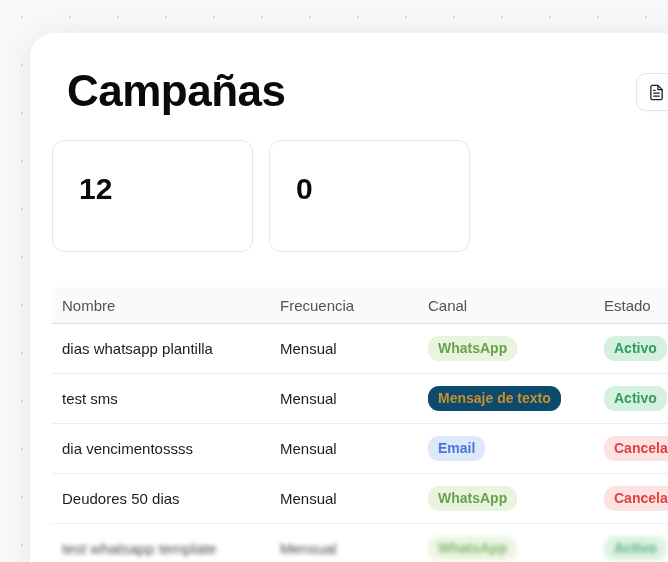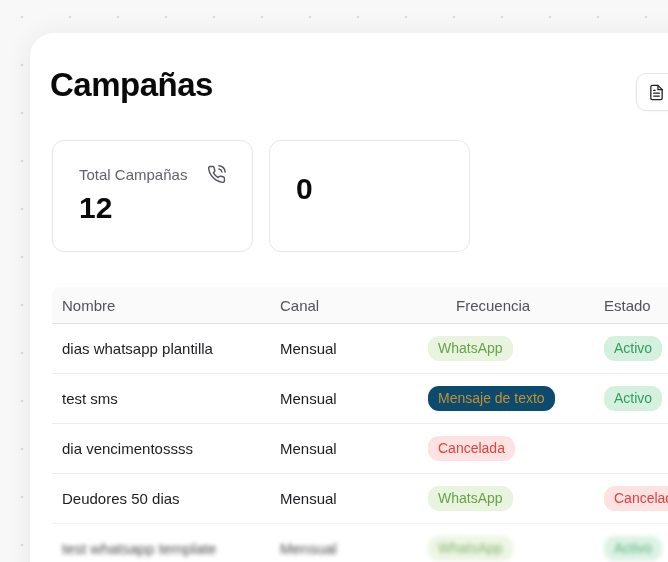--- a/index.html
+++ b/index.html
@@ -11,22 +11,22 @@
     background-image:radial-gradient(circle, #d9d9d9 1.4px, transparent 1.6px);
     background-size:48px 48px;
     background-position:-2px -7px;
   }
   .panel {
     position:absolute; left:30px; top:33px; width:700px; height:600px;
     background:#ffffff; border-radius:24px 0 0 0;
     box-shadow:0 2px 30px rgba(0,0,0,0.07);
   }
   .title {
-    position:absolute; left:50px; top:66px;
-    font-size:33px; font-weight:800; color:#0a0a0a; letter-spacing:-0.5px;
+    position:absolute; left:67px; top:66px;
+    font-size:44px; font-weight:800; color:#0a0a0a; letter-spacing:-0.5px;
     line-height:1.15;
   }
   .export-btn {
     position:absolute; left:636px; top:73px; width:70px; height:38px;
     background:#fff; border:1px solid #e4e4e7; border-radius:10px;
     display:flex; align-items:center; padding-left:11px; cursor:pointer;
     box-shadow:0 1px 2px rgba(0,0,0,0.03);
   }
   .export-btn svg { width:17px; height:17px; color:#1f1f23; }
   .stats { position:absolute; left:52px; top:140px; display:flex; gap:16px; }
@@ -49,21 +49,21 @@
   .c-frec   { width:148px; }
   .c-canal  { width:176px; }
   .c-estado { width:140px; }
   .trow {
     display:flex; height:50px; align-items:center;
     border-bottom:1px solid #ececef; color:#1c1c21; background:#fff;
   }
   .trow.blurred { filter:blur(2px); opacity:0.8; }
   .badge {
     display:inline-block; padding:4px 10px; border-radius:11px;
-    font-size:14px; line-height:1.2; white-space:nowrap;
+    font-size:14px; line-height:1.2; white-space:nowrap;font-weight:bold;
   }
 </style>
 </head>
 <body>
 
 <div class="canvas">
   <div class="panel"></div>
 
   <h1 class="title">Campañas</h1>
 
@@ -74,44 +74,34 @@
         <polyline points="14 2 14 8 20 8"></polyline>
         <line x1="16" y1="13" x2="8" y2="13"></line>
         <line x1="16" y1="17" x2="8" y2="17"></line>
         <polyline points="10 9 9 9 8 9"></polyline>
       </svg>
     </span>
   </button>
 
   <div class="stats">
     <div class="stat-card">
-      <div class="stat-top">
-        <span class="stat-label">Total Campañas</span>
-        <span style="display:flex;">
-          <svg viewBox="0 0 24 24" fill="none" stroke="currentColor" stroke-width="1.8" stroke-linecap="round" stroke-linejoin="round">
-            <path d="M15.05 5A5 5 0 0 1 19 8.95"></path>
-              <path d="M15.05 1A9 9 0 0 1 23 8.94"></path>
-            <path d="M22 16.92v3a2 2 0 0 1-2.18 2 19.79 19.79 0 0 1-8.63-3.07 19.5 19.5 0 0 1-6-6 19.79 19.79 0 0 1-3.07-8.67A2 2 0 0 1 4.11 2h3a2 2 0 0 1 2 1.72 12.84 12.84 0 0 0 .7 2.81 2 2 0 0 1-.45 2.11L8.09 9.91a16 16 0 0 0 6 6l1.27-1.27a2 2 0 0 1 2.11-.45 12.84 12.84 0 0 0 2.81.7A2 2 0 0 1 22 16.92z"></path>
-          </svg>
-        </span>
-      </div>
       <div class="stat-value">12</div>
     </div>
 
 
     <div class="stat-card">
       <div class="stat-value">0</div>
     </div>
   </div>
 
   <div class="table">
     <div class="thead">
       <div class="cell c-nombre">Nombre</div>
+      <div class="cell c-frec">Frecuencia</div>
       <div class="cell c-canal">Canal</div>
-      <div class="cell c-frec">Frecuencia</div>
       <div class="cell c-estado">Estado</div>
     </div>
     <div id="tbody">
         <div class="trow">
     <div class="cell c-nombre">dias whatsapp plantilla</div>
     <div class="cell c-frec">Mensual</div>
     <div class="cell c-canal">
       <span class="badge" style="background: rgb(233, 244, 222); color: rgb(103, 162, 74);">WhatsApp</span>
     </div>
     <div class="cell c-estado">
@@ -124,20 +114,23 @@
     <div class="cell c-canal">
       <span class="badge" style="background: #0c4a6e; color: rgb(198, 144, 46);">Mensaje de texto</span>
     </div>
     <div class="cell c-estado">
       <span class="badge" style="background: rgb(213, 240, 222); color: rgb(47, 158, 94);">Activo</span>
     </div>
   </div>
         <div class="trow">
     <div class="cell c-nombre">dia vencimentossss</div>
     <div class="cell c-frec">Mensual</div>
+    <div class="cell c-canal">
+      <span class="badge" style="background: rgb(221, 232, 250); color: rgb(74, 119, 212);">Email</span>
+    </div>
     <div class="cell c-estado">
       <span class="badge" style="background: rgb(252, 226, 225); color: rgb(224, 64, 64);">Cancelada</span>
     </div>
   </div>
         <div class="trow">
     <div class="cell c-nombre">Deudores 50 dias</div>
     <div class="cell c-frec">Mensual</div>
     <div class="cell c-canal">
       <span class="badge" style="background: rgb(233, 244, 222); color: rgb(103, 162, 74);">WhatsApp</span>
     </div>

